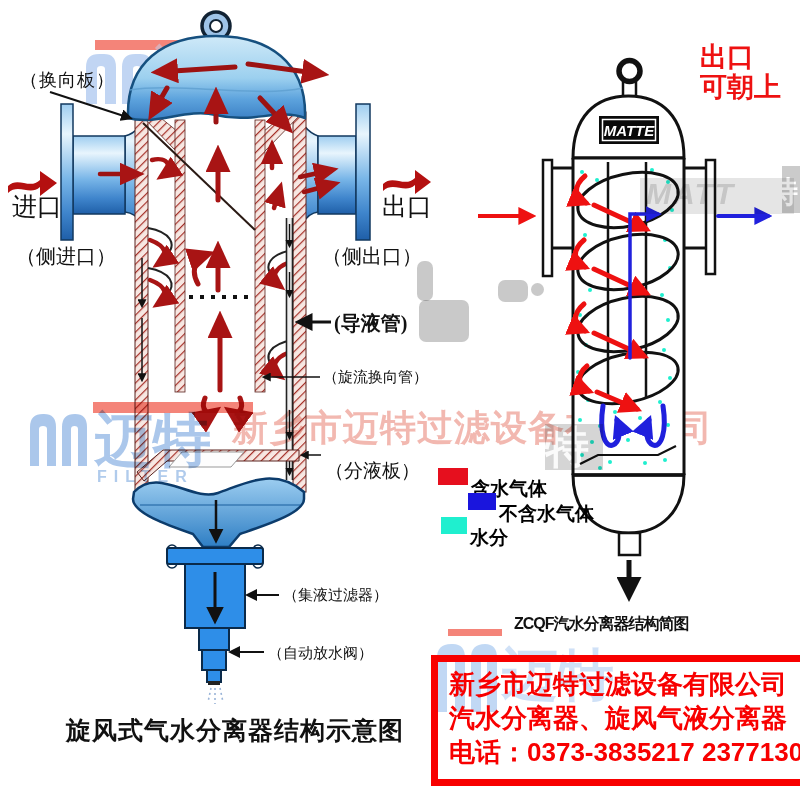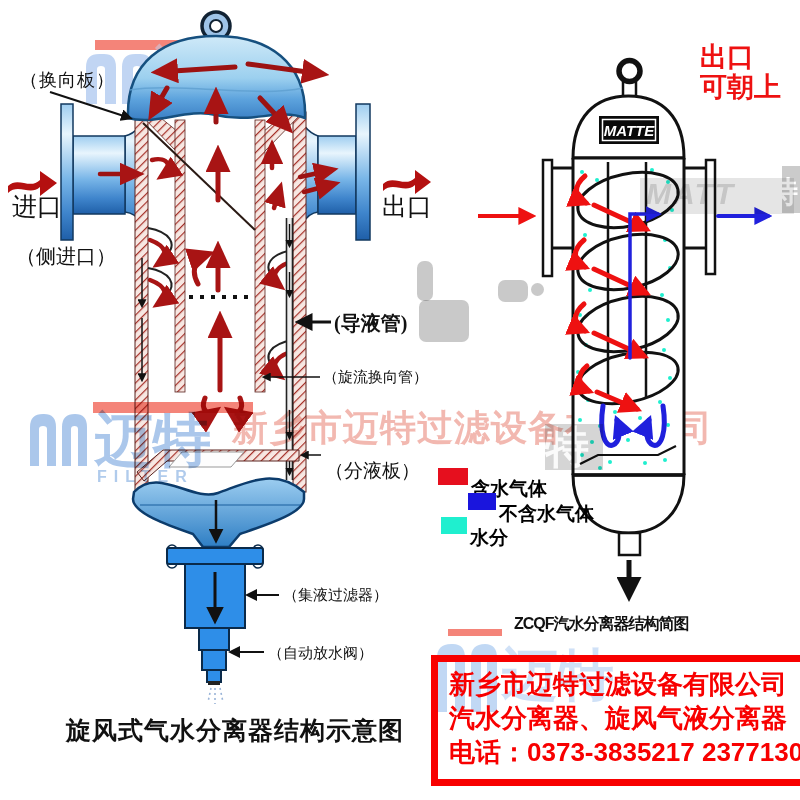--- a/index.html
+++ b/index.html
@@ -362,20 +362,21 @@
   <div class="abs wm-top gray-char" style="left:545px;top:424px;width:58px;">特</div>
   <div class="abs wm-top gray-blob" style="left:417px;top:261px;width:16px;height:40px;"></div>
   <div class="abs wm-top gray-blob" style="left:419px;top:300px;width:50px;height:42px;"></div>
   <div class="abs wm-top gray-blob" style="left:498px;top:280px;width:30px;height:22px;"></div>
   <div class="abs wm-top gray-blob" style="left:531px;top:283px;width:13px;height:13px;"></div>
 
   <div class="lbl lbl-hxb" style="left:20px;top:68px;">（换向板）</div>
   <div class="lbl lbl-io" style="left:12px;top:190px;">进口</div>
   <div class="lbl lbl-side" style="left:16px;top:243px;">（侧进口）</div>
   <div class="lbl lbl-io" style="left:382px;top:190px;">出口</div>
+  <div class="lbl lbl-side" style="left:322px;top:243px;">（侧出口）</div>
   <div class="lbl lbl-dyg" style="left:334px;top:310px;">(导液管)</div>
   <div class="lbl lbl-xl" style="left:323px;top:368px;">（旋流换向管）</div>
   <div class="lbl lbl-fyb" style="left:325px;top:458px;">（分液板）</div>
   <div class="lbl lbl-sm" style="left:283px;top:586px;">（集液过滤器）</div>
   <div class="lbl lbl-sm" style="left:268px;top:644px;">（自动放水阀）</div>
   <div class="lbl title-left" style="left:66px;top:714px;">旋风式气水分离器结构示意图</div>
 
   <div class="abs note-red" style="left:700px;top:42px;z-index:50;">
     <div>出口</div>
     <div>可朝上</div>

